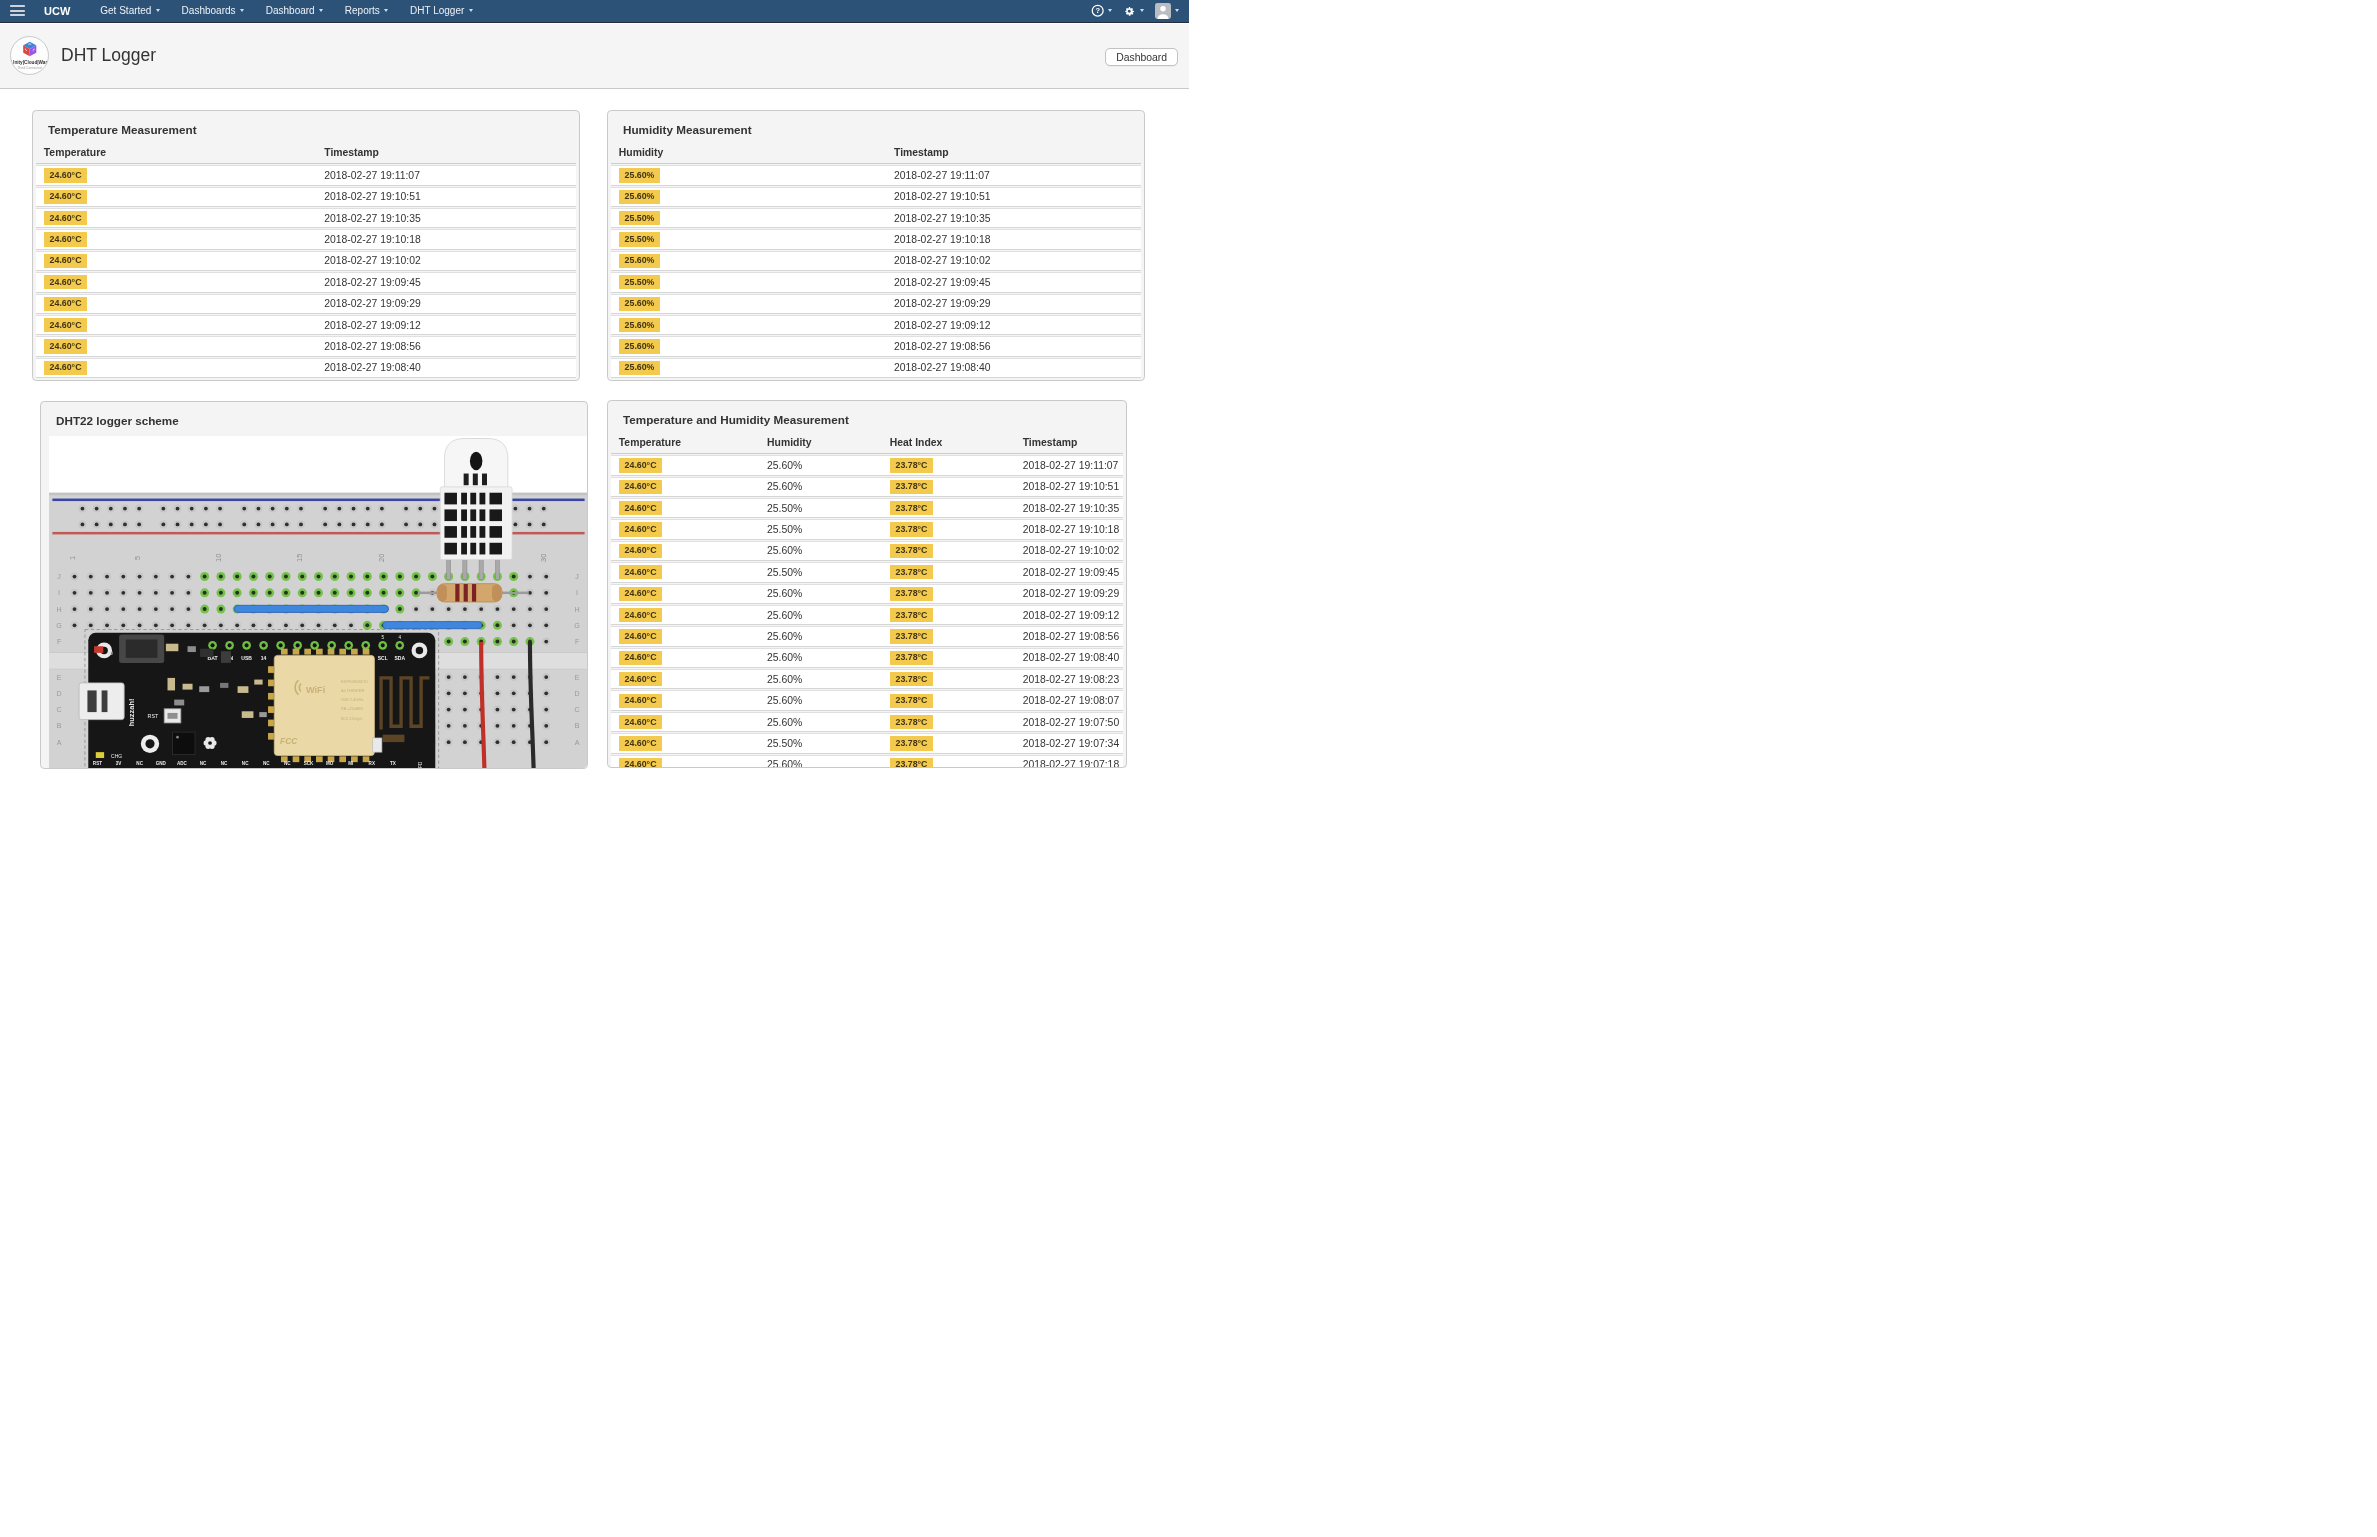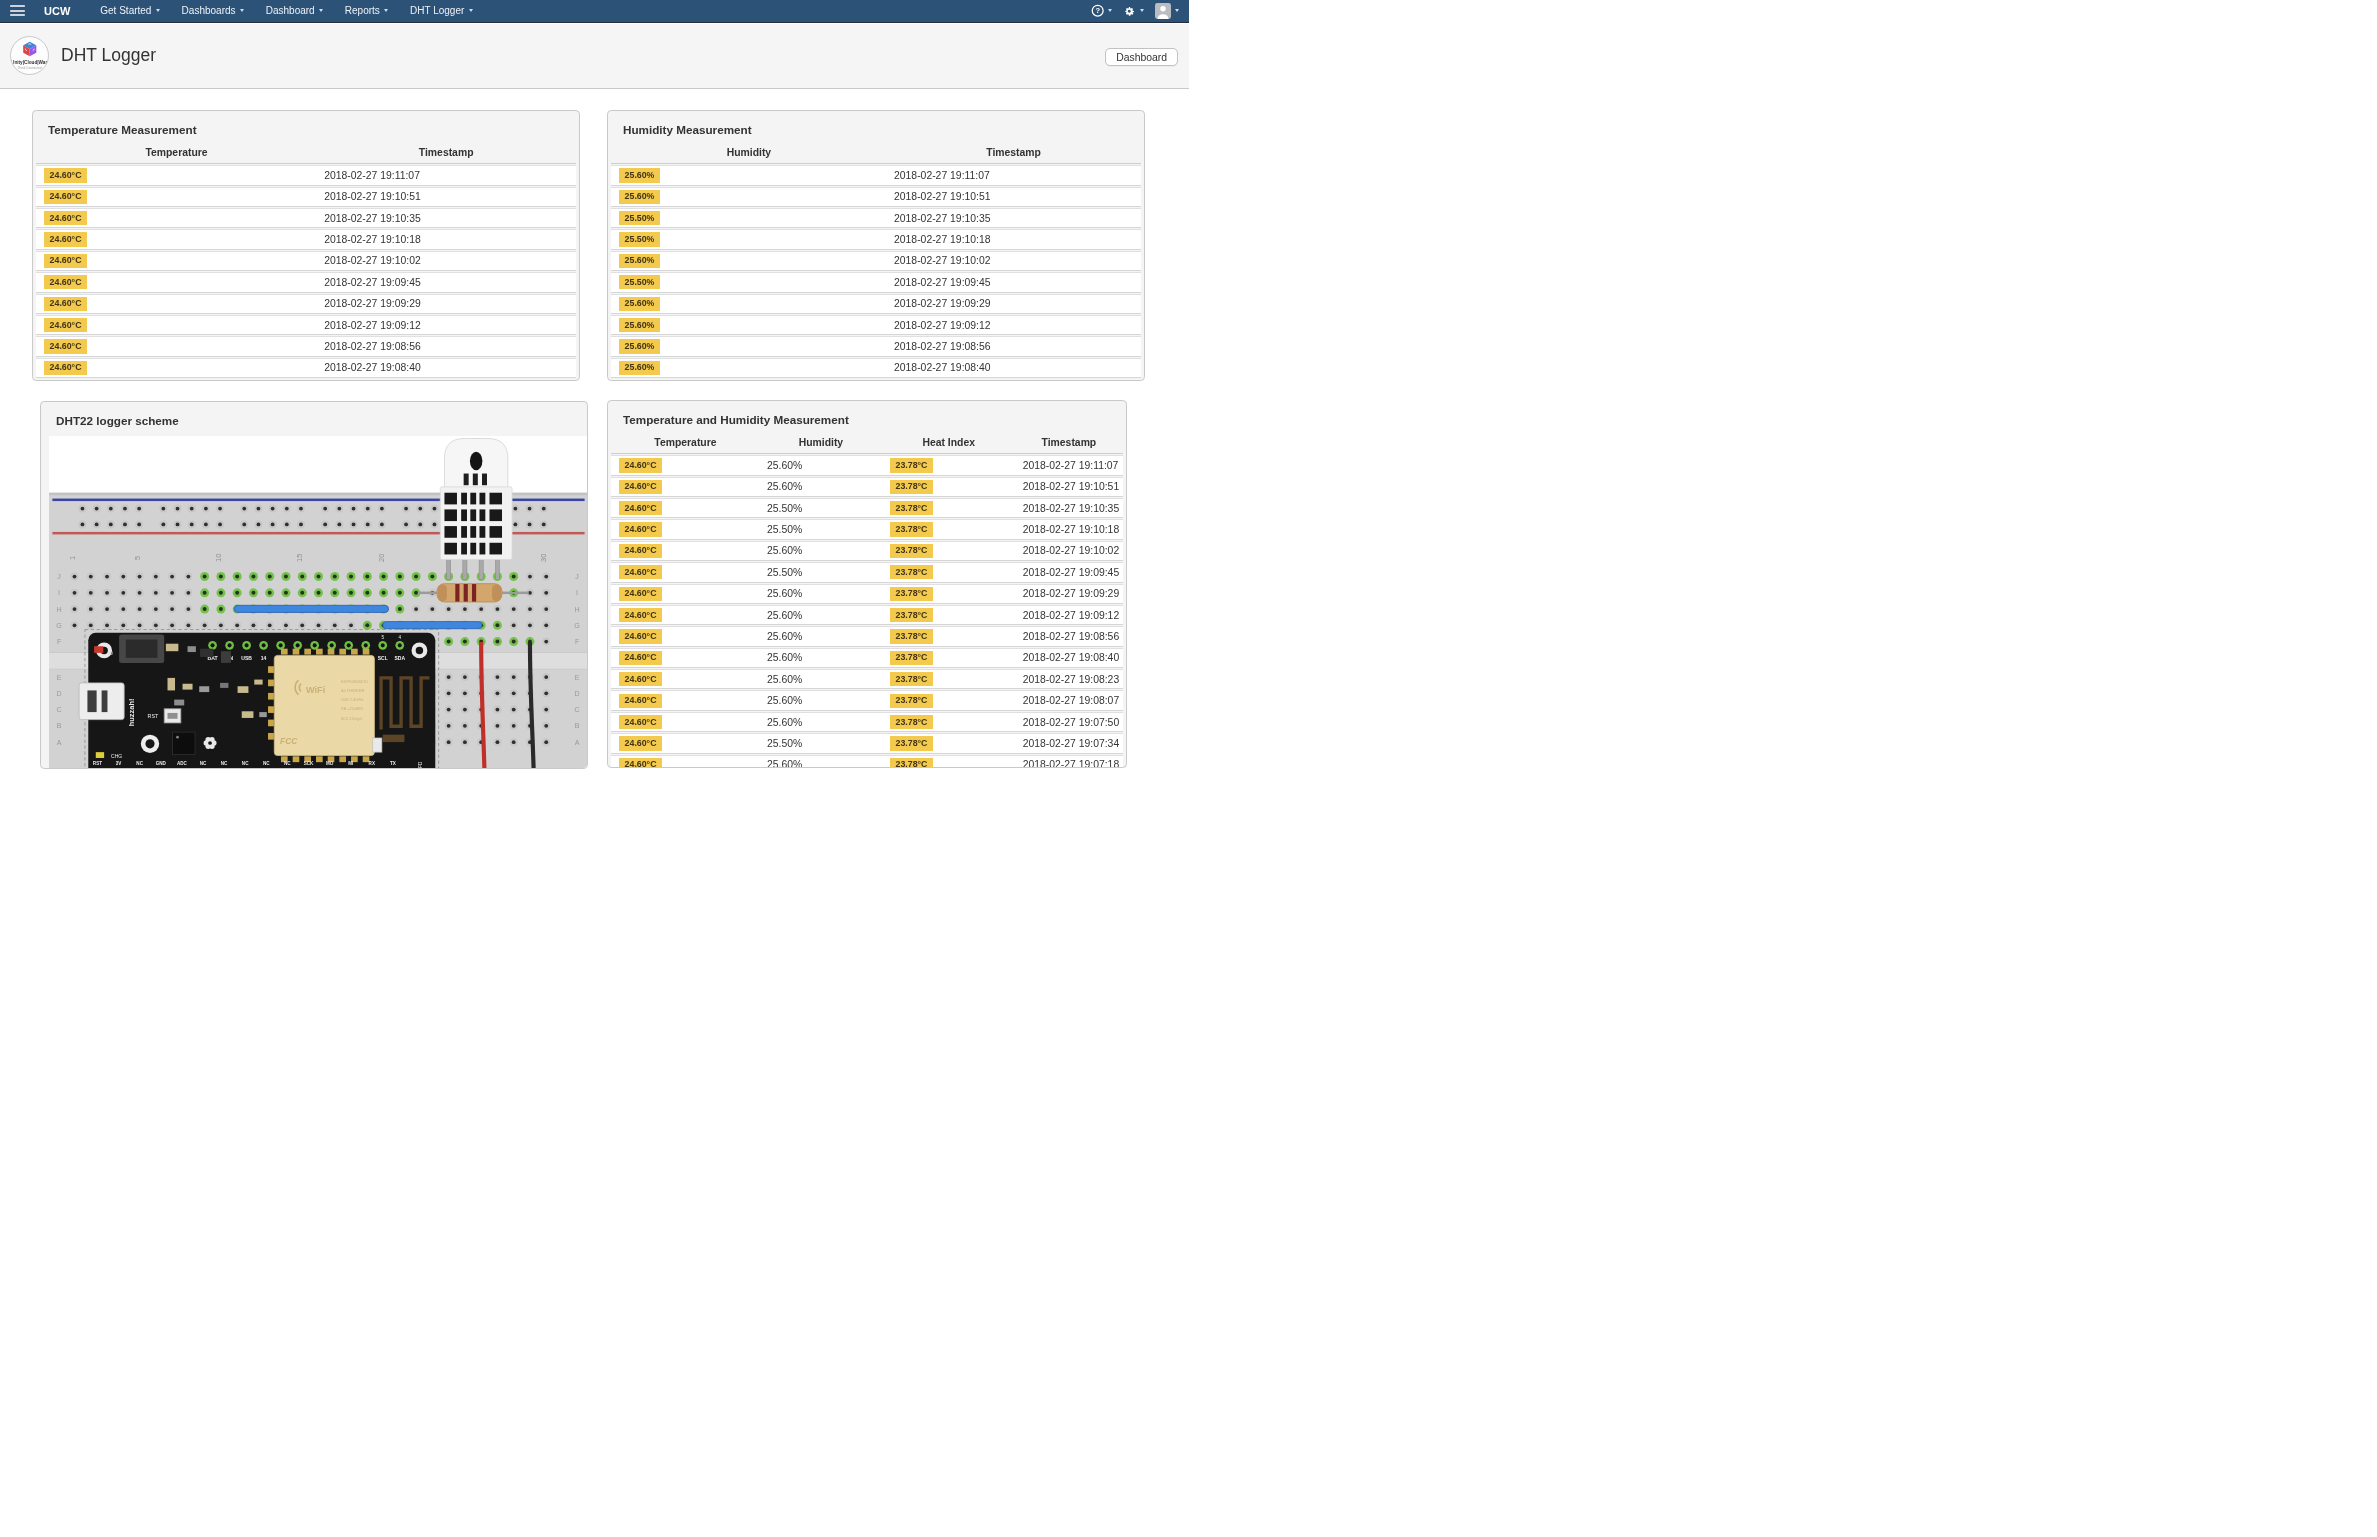--- a/index.html
+++ b/index.html
@@ -41,21 +41,21 @@
   
   .panel{position:absolute;background:#f4f4f4;border:0.8px solid #c9c9c9;border-radius:4.2px;
     box-sizing:border-box;overflow:hidden}
   #panel-temp{left:32px;top:110px;width:548px;height:271px}
   #panel-hum{left:607px;top:110px;width:538px;height:271px}
   #panel-scheme{left:40px;top:401px;width:548px;height:368px}
   #panel-combined{left:607px;top:400px;width:520px;height:368px}
   .panel-title{margin:4px;padding:7.5px 11px 5px;font-size:11.7px;font-weight:bold;color:#333}
   table.dtable{border-collapse:separate;border-spacing:0 1.7px;width:calc(100% - 6.7px);
     margin:0 3.3px;table-layout:fixed}
-  .dtable th{text-align:center;font-size:10.4px;color:#333;font-weight:bold;
+  .dtable th{text-align:left;font-size:10.4px;color:#333;font-weight:bold;
     padding:1.7px 7.5px 5px;border-bottom:1.7px solid #cdcdcd}
   .dtable td{background:#fff;height:18.4px;padding:0 7.5px;font-size:10.4px;color:#333;
     border-top:0.8px solid #e0e0e0;border-bottom:0.8px solid #d6d6d6;white-space:nowrap;overflow:hidden}
   .badge{display:inline-block;background:#f3c94e;color:#3f3414;font-size:8.8px;font-weight:bold;
     padding:1.7px 5.8px 2.5px;border-radius:0;line-height:1.15}
   .scheme-img{margin:3.3px 0 0 7.5px}
   svg text{font-family:"Liberation Sans","DejaVu Sans",sans-serif}
 </style>
 </head>
 <body>

